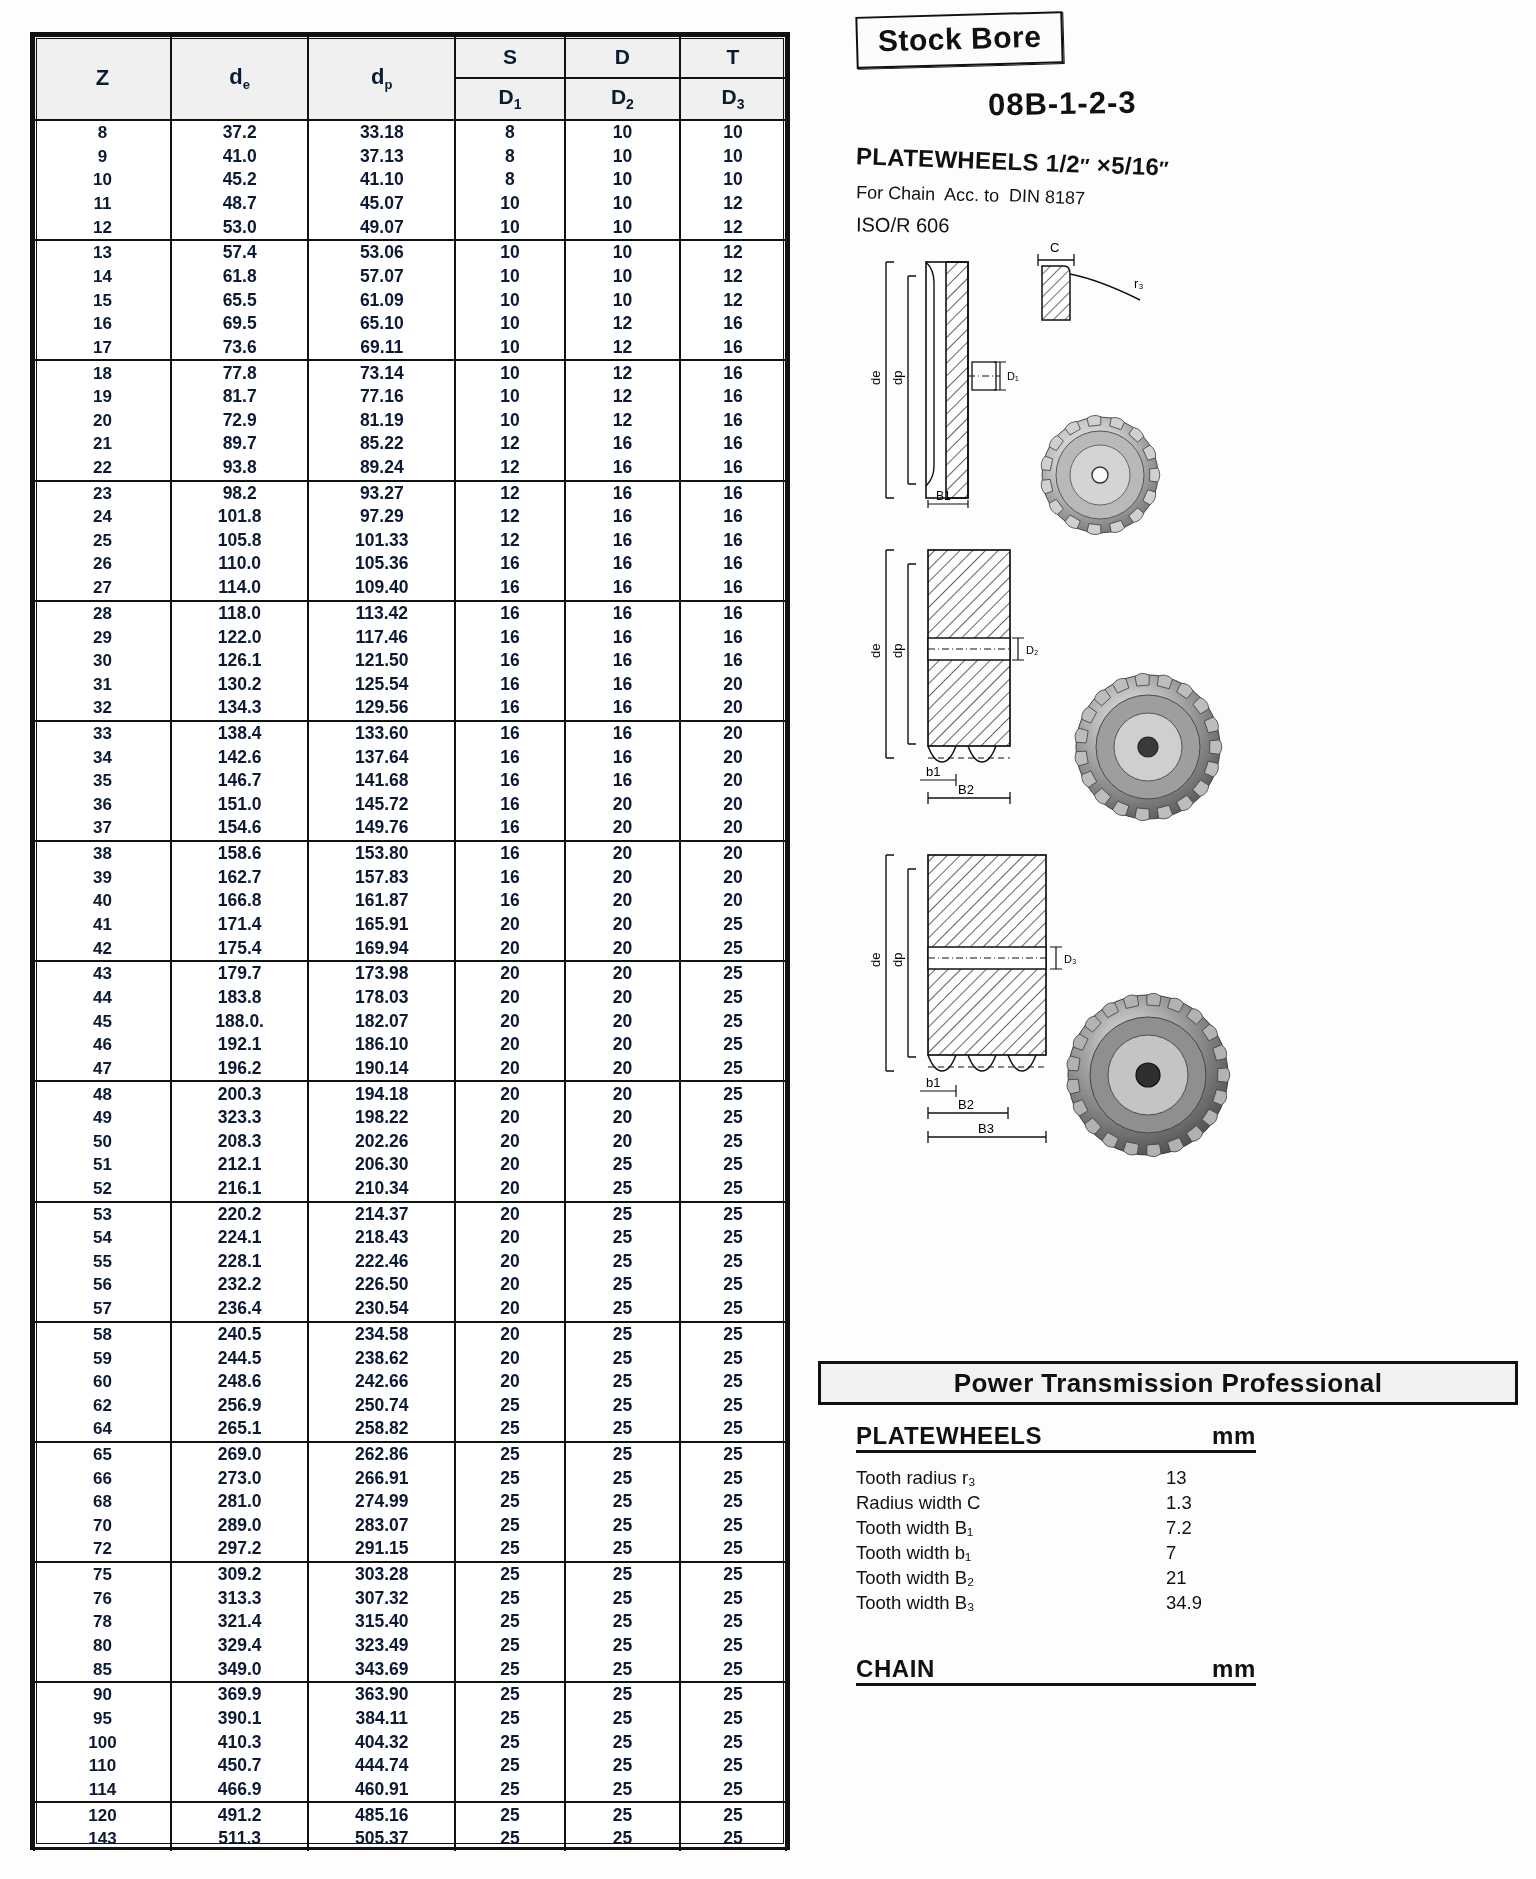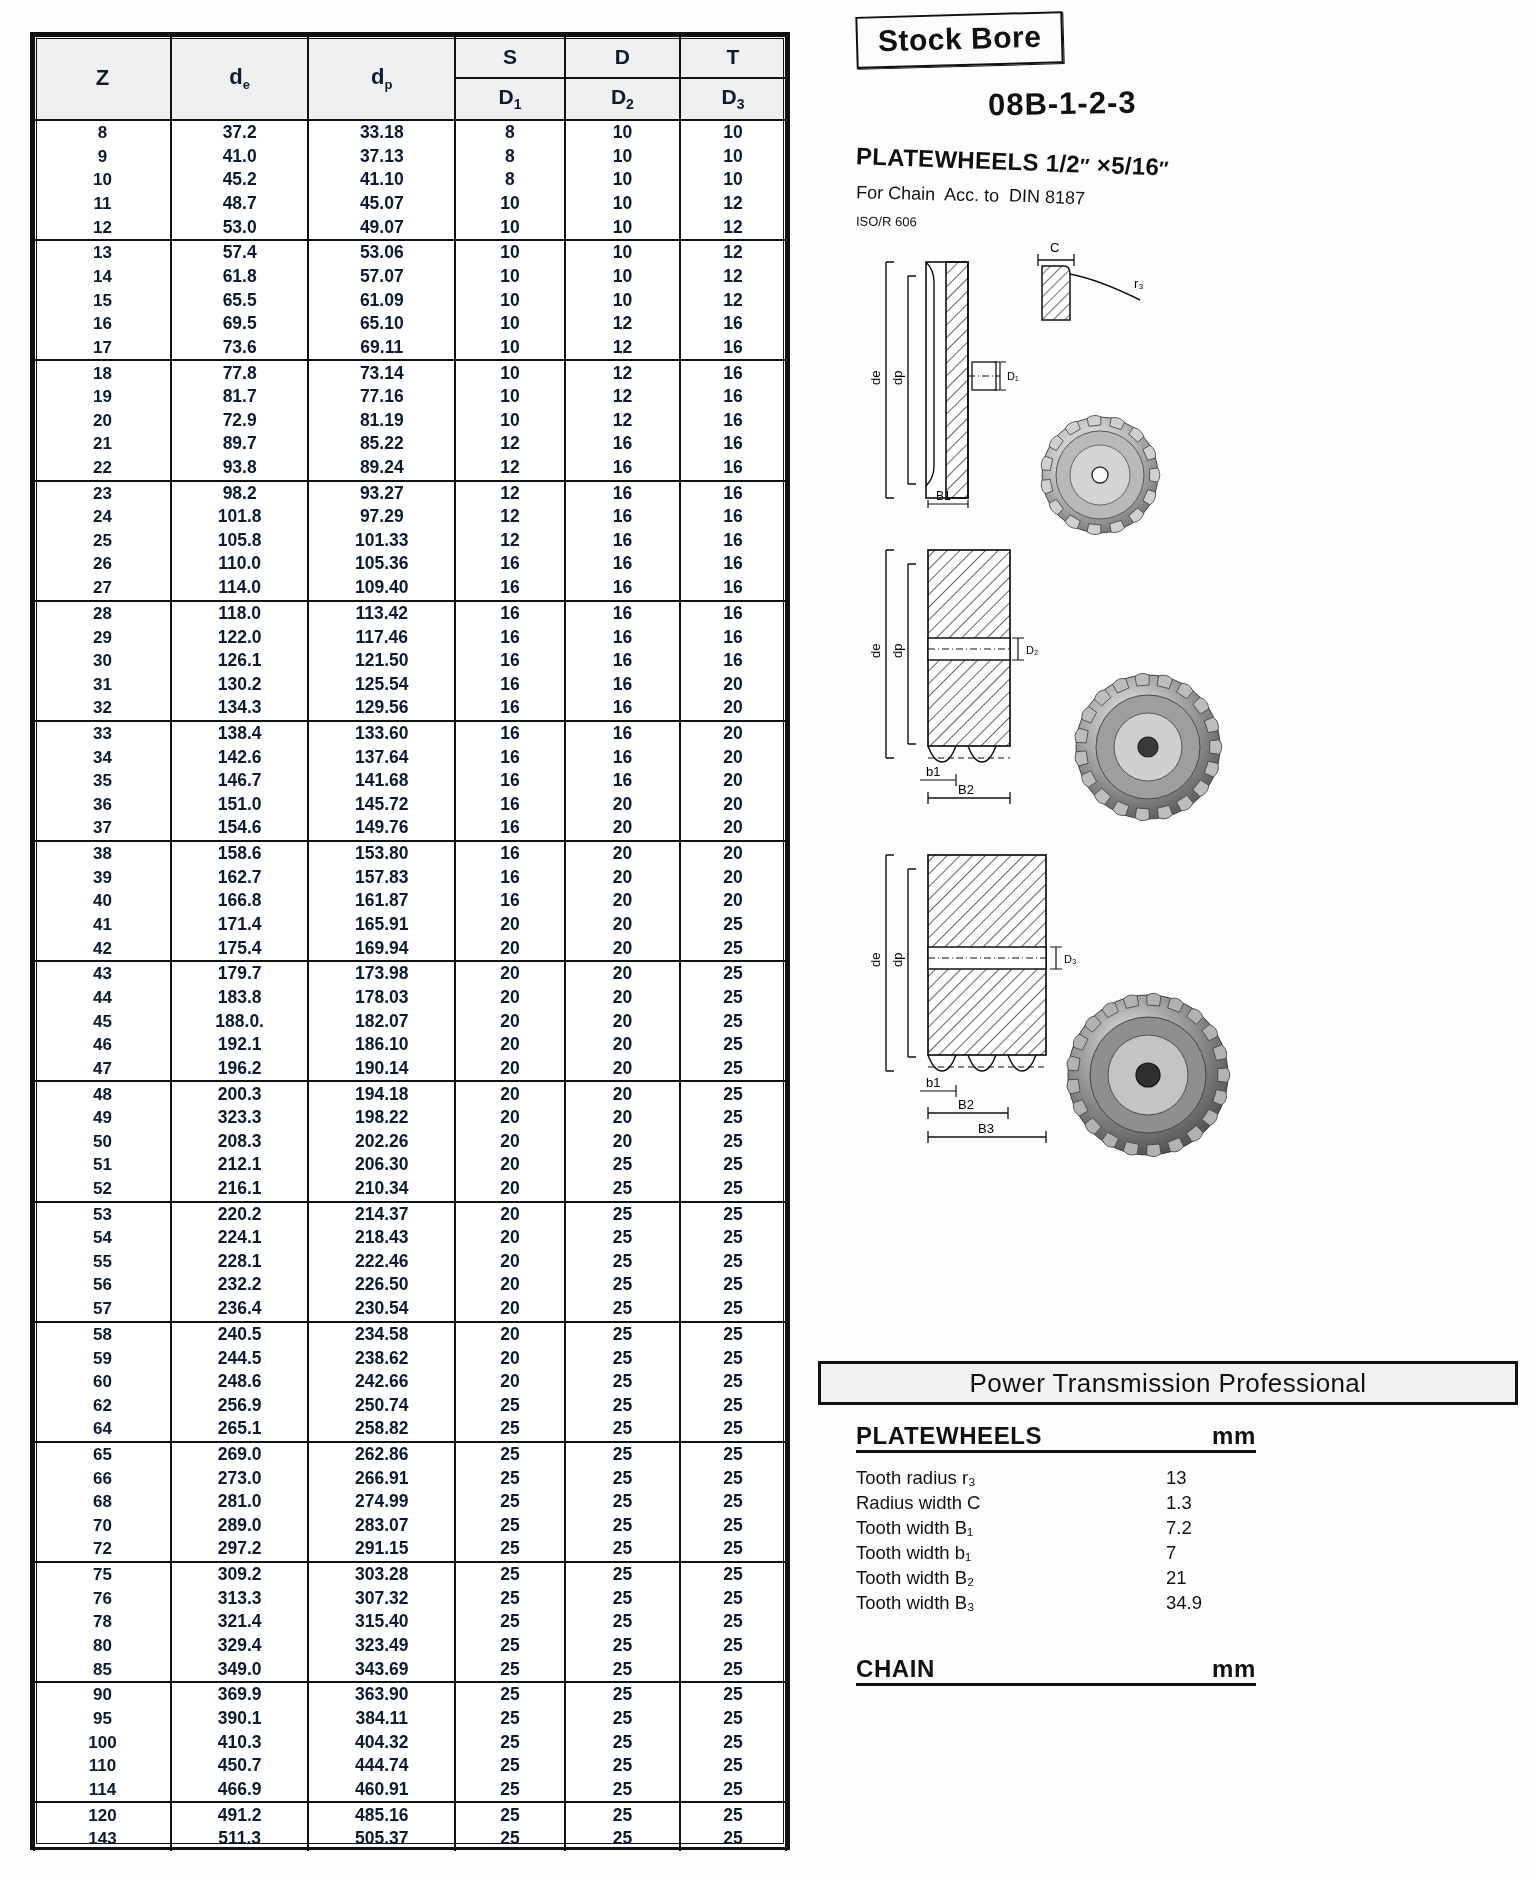--- a/index.html
+++ b/index.html
@@ -88,33 +88,33 @@
     white-space:nowrap;
   }
   .t-line1 .small { font-size:20px; }
   .t-line2 {
     position:absolute; left:48px; top:185px;
     font-size:18px; transform:rotate(1.4deg); white-space:nowrap;
   }
   .t-line2 .din { font-size:18px; display:inline-block; transform:rotate(1deg); }
   .t-line3 {
     position:absolute; left:48px; top:214px;
-    font-size:13px; transform:rotate(.6deg); white-space:nowrap;
+    font-size:20px; transform:rotate(.6deg); white-space:nowrap;
   }
 
   
   .draw { position:absolute; }
 
   
   .pt-banner {
     position:absolute; left:10px; top:1361px; width:700px; height:44px;
     border:3px solid #111; background:#f2f2f2;
     display:flex; align-items:center; justify-content:center;
   }
-  .pt-banner span { font-size:26px; font-weight:normal; letter-spacing:.4px; }
+  .pt-banner span { font-size:26px; font-weight:bold; letter-spacing:.4px; }
 
   .speclist { position:absolute; left:48px; top:1422px; width:660px; }
   .spec-head {
     display:flex; justify-content:space-between;
     font-size:24px; font-weight:bold; letter-spacing:.6px;
     border-bottom:3px solid #111;
     padding-bottom:0; width:400px;
   }
   .spec-head .unit { font-weight:bold; }
   .spec-rows { margin-top:12px; width:400px; }

